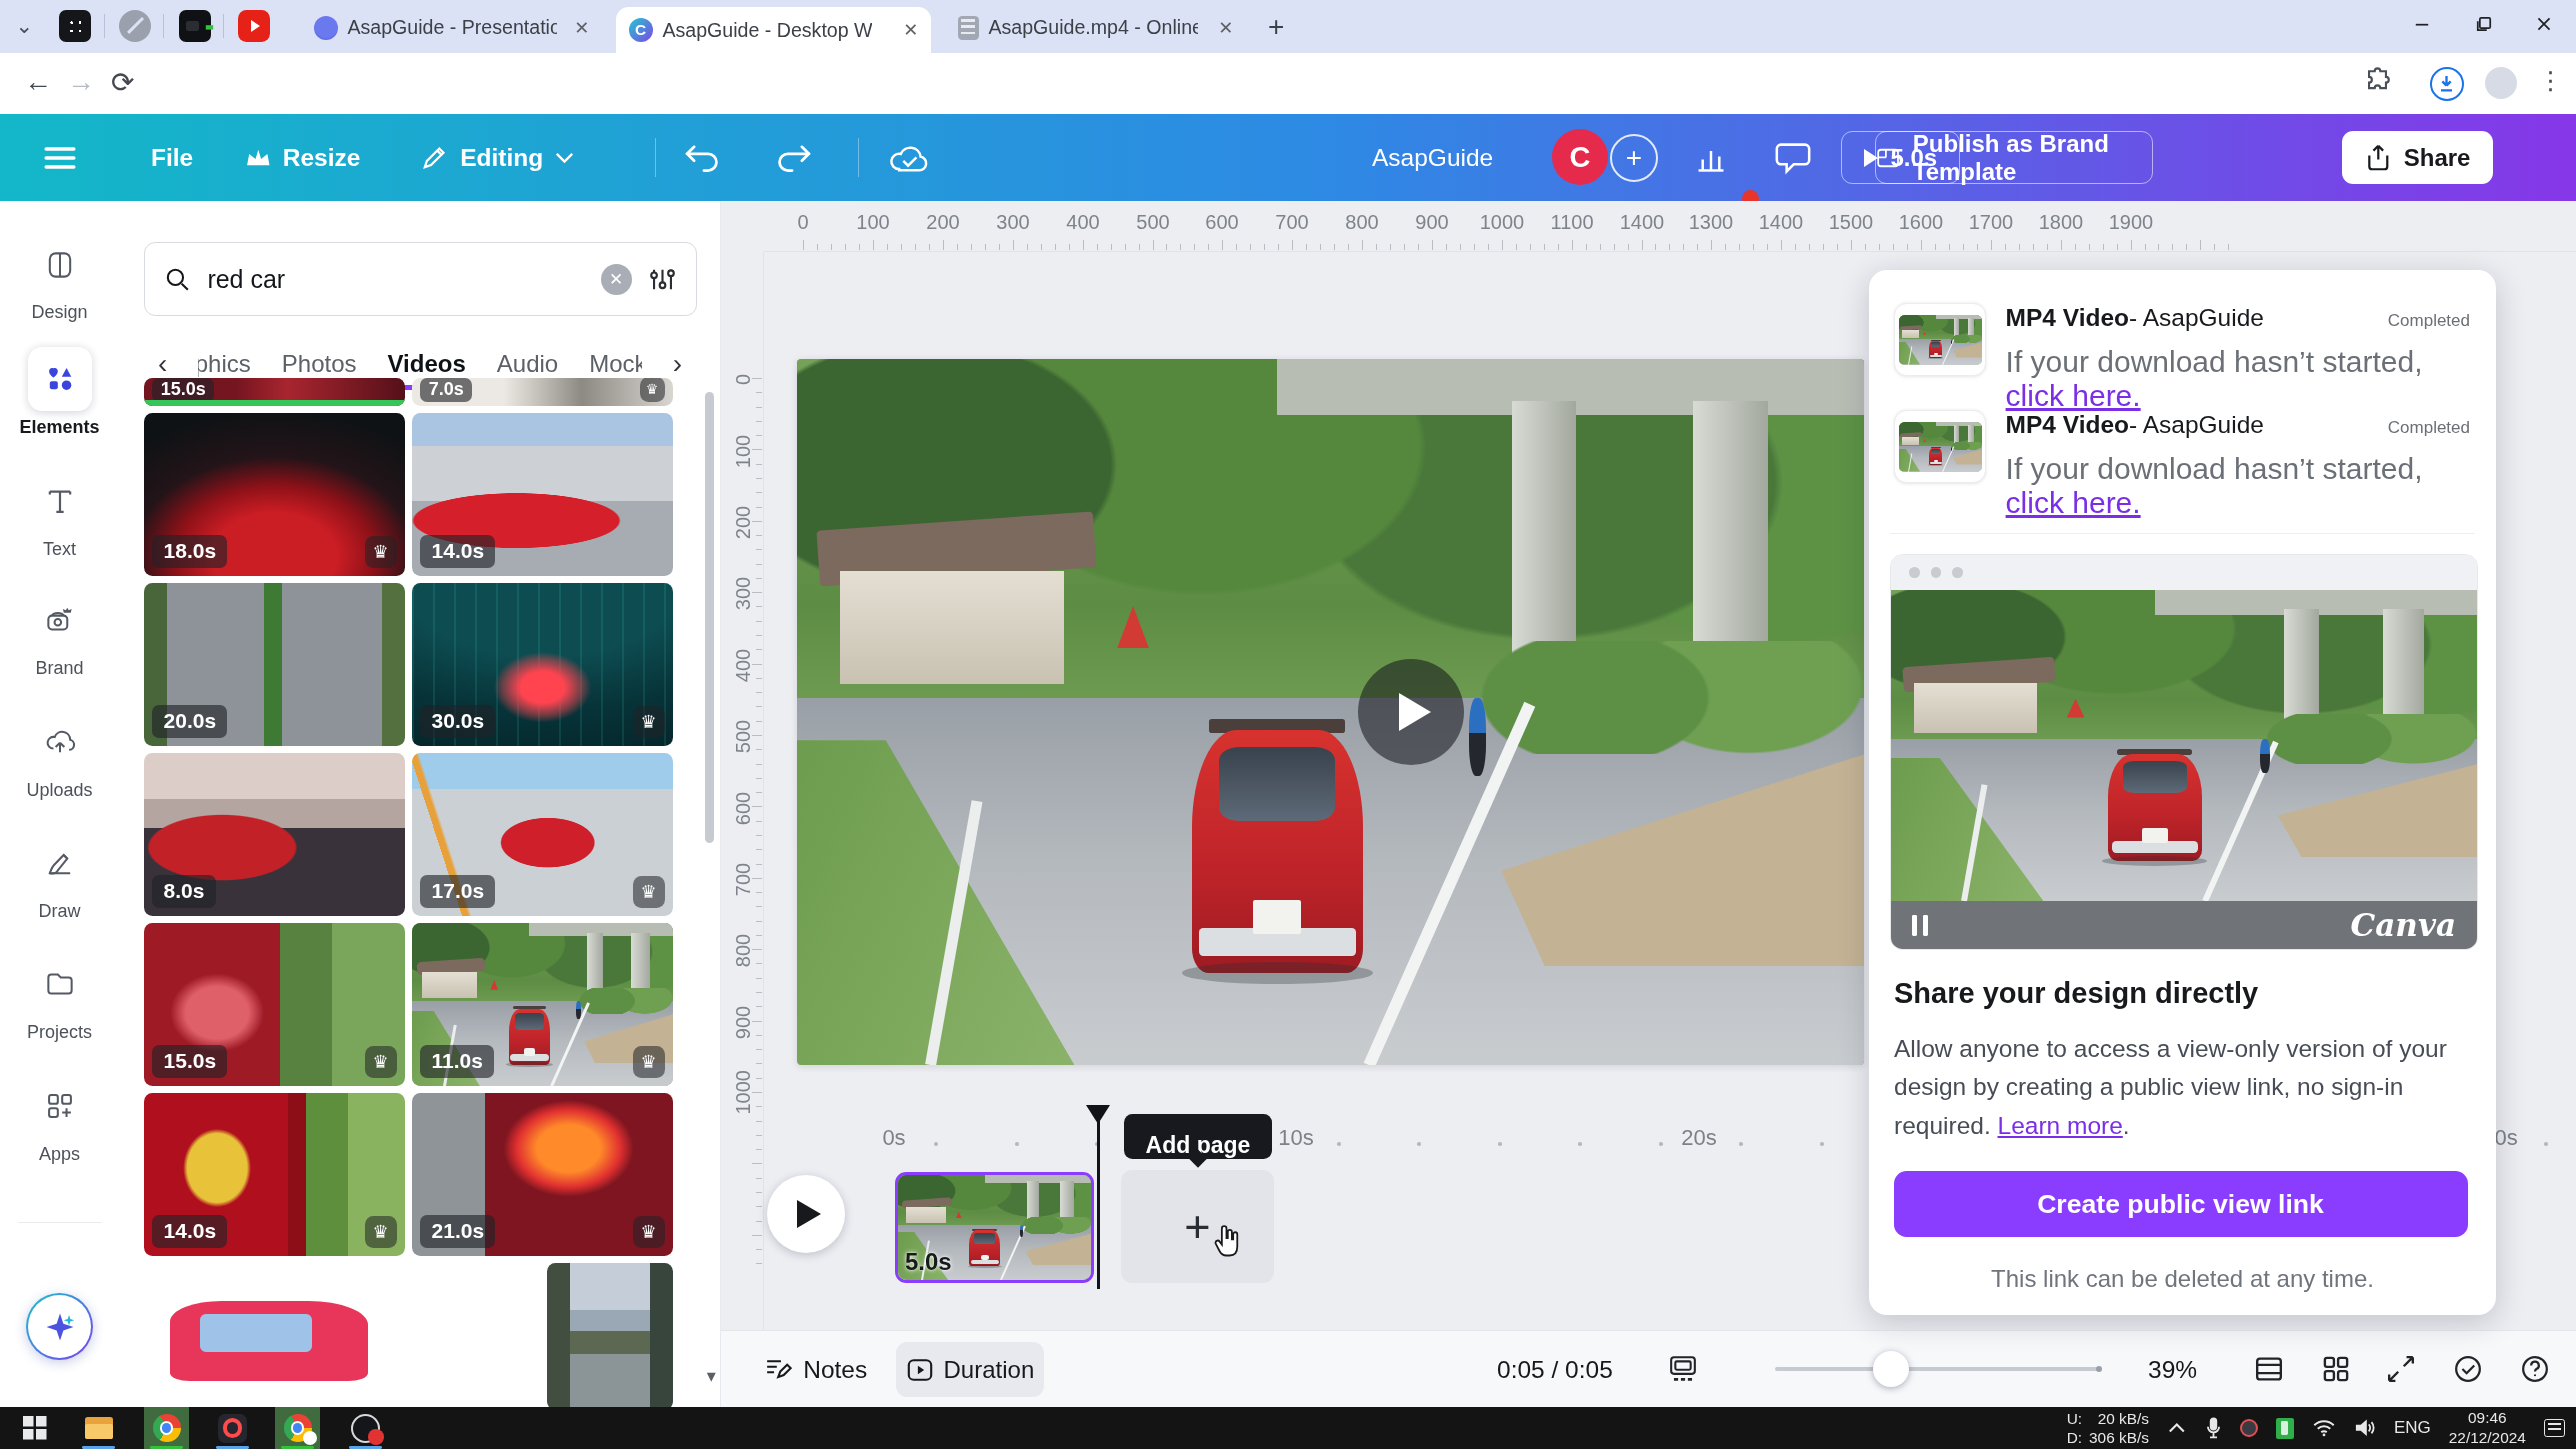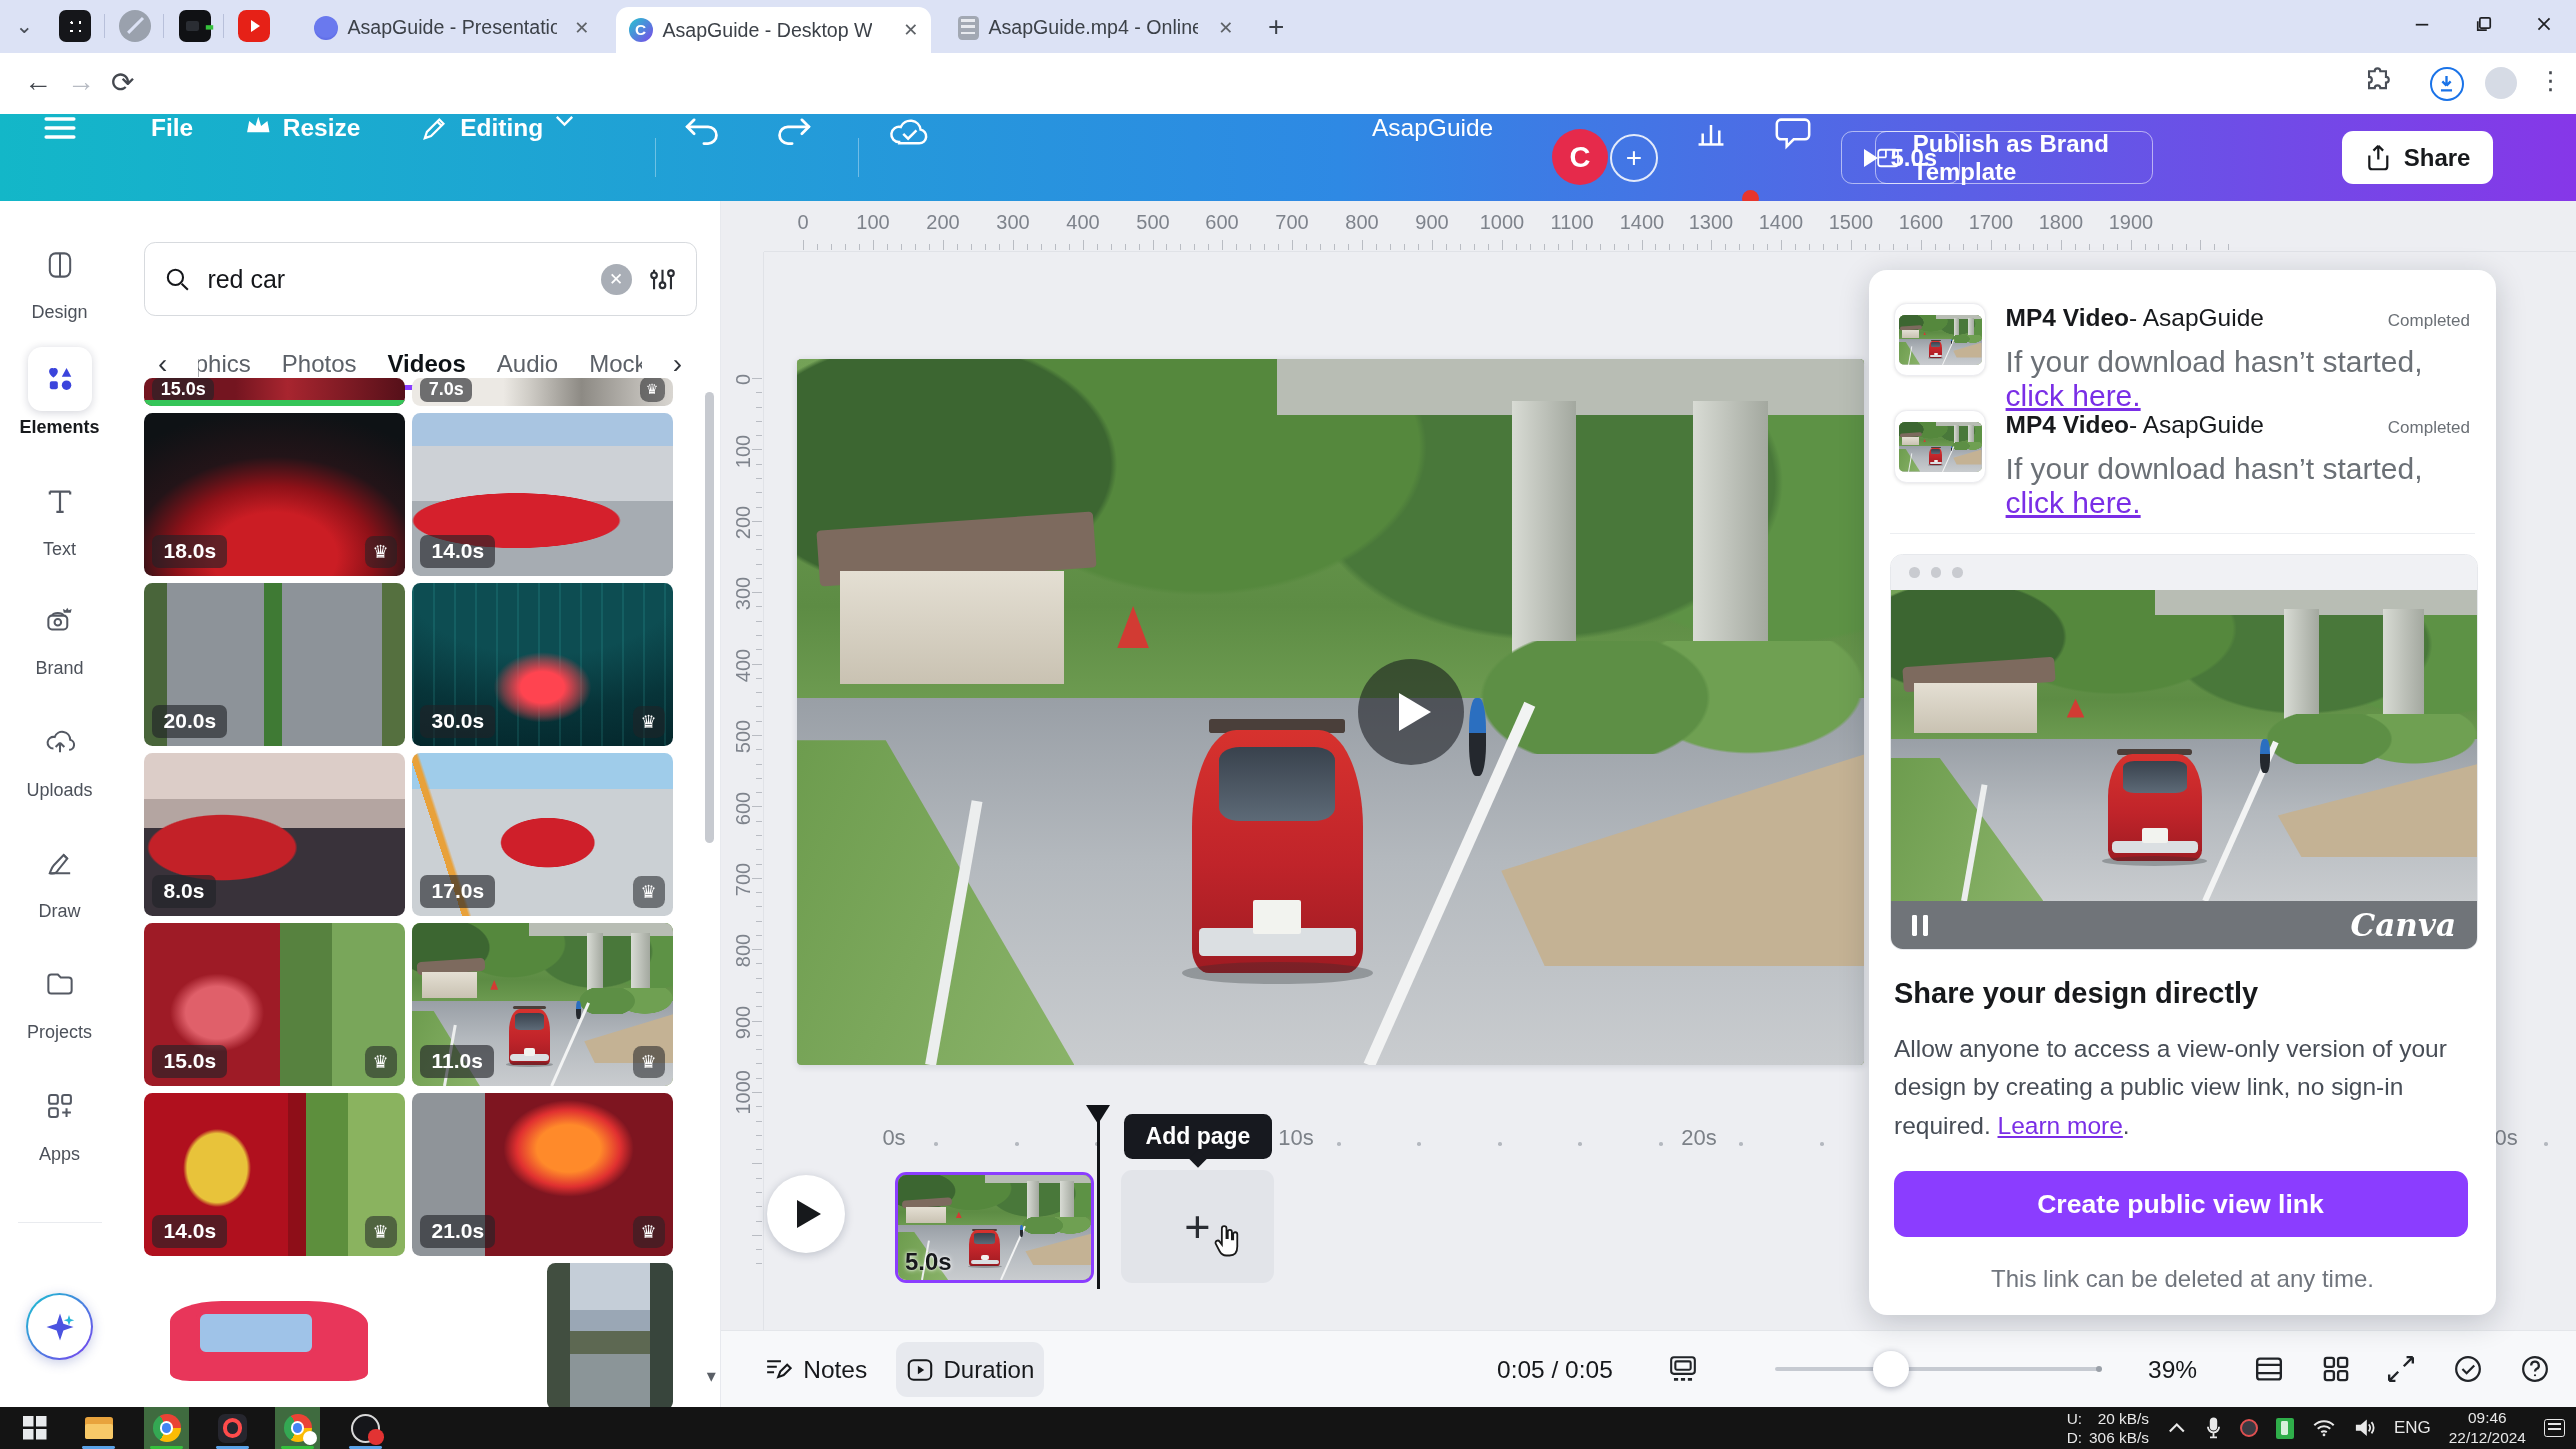--- a/index.html
+++ b/index.html
@@ -42,21 +42,21 @@
   .navg { position:absolute; top:12.6px; font-size:28px; color:#44484f; }
   .navg.dis { color:#b7bbc3; }
   .urlpill { position:absolute; left:144px; top:9px; width:2195px; height:43px; background:#edf1f9; border-radius:22px; display:flex; align-items:center; padding:0 21px; gap:17px; }
   .urltext { font-size:22px; color:#474d57; white-space:nowrap; overflow:hidden; flex:1; }
   .pill-ic { flex:0 0 auto; }
   .bar-ic { position:absolute; top:14px; }
 
   
   .canvatop { position:absolute; left:0; top:114px; width:2576px; height:87px;
     background:linear-gradient(90deg,#13b7c8 0%,#2e89e4 52%,#8637e8 100%); color:#fff; }
-  .ct-item { position:absolute; top:0; height:87px; display:flex; gap:11.2px; font-size:24.5px; font-weight:600; }
+  .ct-item { position:absolute; top:0; height:87px; display:flex; align-items:center; gap:11.2px; font-size:24.5px; font-weight:600; }
   .ct-div { position:absolute; top:24px; width:1.4px; height:39px; background:rgba(255,255,255,.35); }
   .ct-pill { position:absolute; top:17px; height:53px; border:1.4px solid rgba(255,255,255,.55); border-radius:11.2px; display:flex; align-items:center; justify-content:center; gap:12.6px; font-size:24px; font-weight:600; color:#fff; }
   .ct-share { background:#fff; color:#17191c; border:none; }
   .avatar-c { position:absolute; left:1552px; top:15.4px; width:56px; height:56px; border-radius:50%; background:#e62a4b; color:#fff; font-size:29px; font-weight:700; display:flex; align-items:center; justify-content:center; }
   .plus-circ { position:absolute; left:1610px; top:19.6px; width:48px; height:48px; border:2.1px solid rgba(255,255,255,.85); border-radius:50%; display:flex; align-items:center; justify-content:center; font-size:28px; font-weight:400; }
   .red-dot { position:absolute; left:1742px; top:76px; width:17px; height:17px; background:#e8352c; border-radius:50%; }
   .tri-w { width:0; height:0; border-left:18px solid #fff; border-top:11.2px solid transparent; border-bottom:11.2px solid transparent; }
 
   
   .workspace { position:absolute; left:0; top:201px; width:2576px; height:1206px; }
@@ -170,21 +170,21 @@
   
   .tl-label { position:absolute; top:924px; transform:translateX(-50%); font-size:22px; color:#7c8188; }
   .tl-dot { position:absolute; top:941px; width:3.5px; height:3.5px; border-radius:50%; background:#b4b8bf; }
   .playbtn { position:absolute; left:46px; top:974px; width:78px; height:78px; background:#fff; border-radius:50%; box-shadow:0 2.1px 9.8px rgba(20,30,60,.22); display:flex; align-items:center; justify-content:center; }
   .playbtn i { width:0; height:0; border-left:24px solid #17191c; border-top:14.7px solid transparent; border-bottom:14.7px solid transparent; margin-left:5.6px; }
   .tl-clip { position:absolute; left:174px; top:971px; width:199px; height:111px; border:3.5px solid #8b3dff; border-radius:11.2px; overflow:hidden; background:#aaa; }
   .tl-clip .cliplbl { position:absolute; left:7px; bottom:4.2px; font-size:24px; font-weight:700; color:#17191c; text-shadow:0 0 5.6px rgba(255,255,255,.9),0 0 2.1px rgba(255,255,255,.9); z-index:3; }
   .playhead-tri { position:absolute; left:365px; top:904px; width:0; height:0; border-top:19.6px solid #111318; border-left:12px solid transparent; border-right:12px solid transparent; }
   .playhead-line { position:absolute; left:376px; top:920px; width:2.8px; height:168px; background:#111318; }
   .addpage { position:absolute; left:400px; top:969px; width:153px; height:113px; background:#e2e4e9; border-radius:11.2px; display:flex; align-items:center; justify-content:center; font-size:45px; font-weight:300; color:#2a2d33; }
-  .tooltip { position:absolute; left:403px; top:913px; width:148px; height:45px; background:#17191f; border-radius:8.4px; color:#fff; font-size:23px; font-weight:600; display:flex; align-items:center; justify-content:center; }
+  .tooltip { position:absolute; left:403px; top:913px; width:148px; height:45px; background:#17191f; border-radius:8.4px; color:#fff; font-size:23px; font-weight:600; display:flex; align-items:flex-end; justify-content:center; }
   .tooltip::after { content:''; position:absolute; left:50%; bottom:-5.6px; width:12.6px; height:12.6px; background:#17191f; transform:translateX(-50%) rotate(45deg); }
   .cursor-hand { position:absolute; left:490px; top:1023px; }
 
   
   .bottombar { position:absolute; left:0; right:0; top:1129px; height:77px; background:#f7f8fa; border-top:1.4px solid #e4e6ea; }
   .bb-item { position:absolute; top:0; height:77px; display:flex; align-items:center; gap:11.2px; font-size:24.5px; color:#16181b; }
   .durpill { position:absolute; left:175px; top:11.2px; width:148px; height:55px; background:#e7e9ee; border-radius:11.2px; display:flex; align-items:center; justify-content:center; gap:9.8px; font-size:24px; color:#16181b; }
   .zoomtrack { position:absolute; left:1054px; top:36px; width:326px; height:4.2px; background:#c6cad1; border-radius:2.1px; }
   .zoomtrack::after { content:''; position:absolute; right:-1.4px; top:-1.4px; width:6.3px; height:6.3px; border-radius:50%; background:#9aa0a8; }
   .zoomhandle { position:absolute; left:1152px; top:20px; width:36px; height:36px; background:#fff; border-radius:50%; box-shadow:0 1.4px 7px rgba(20,30,60,.35); }

